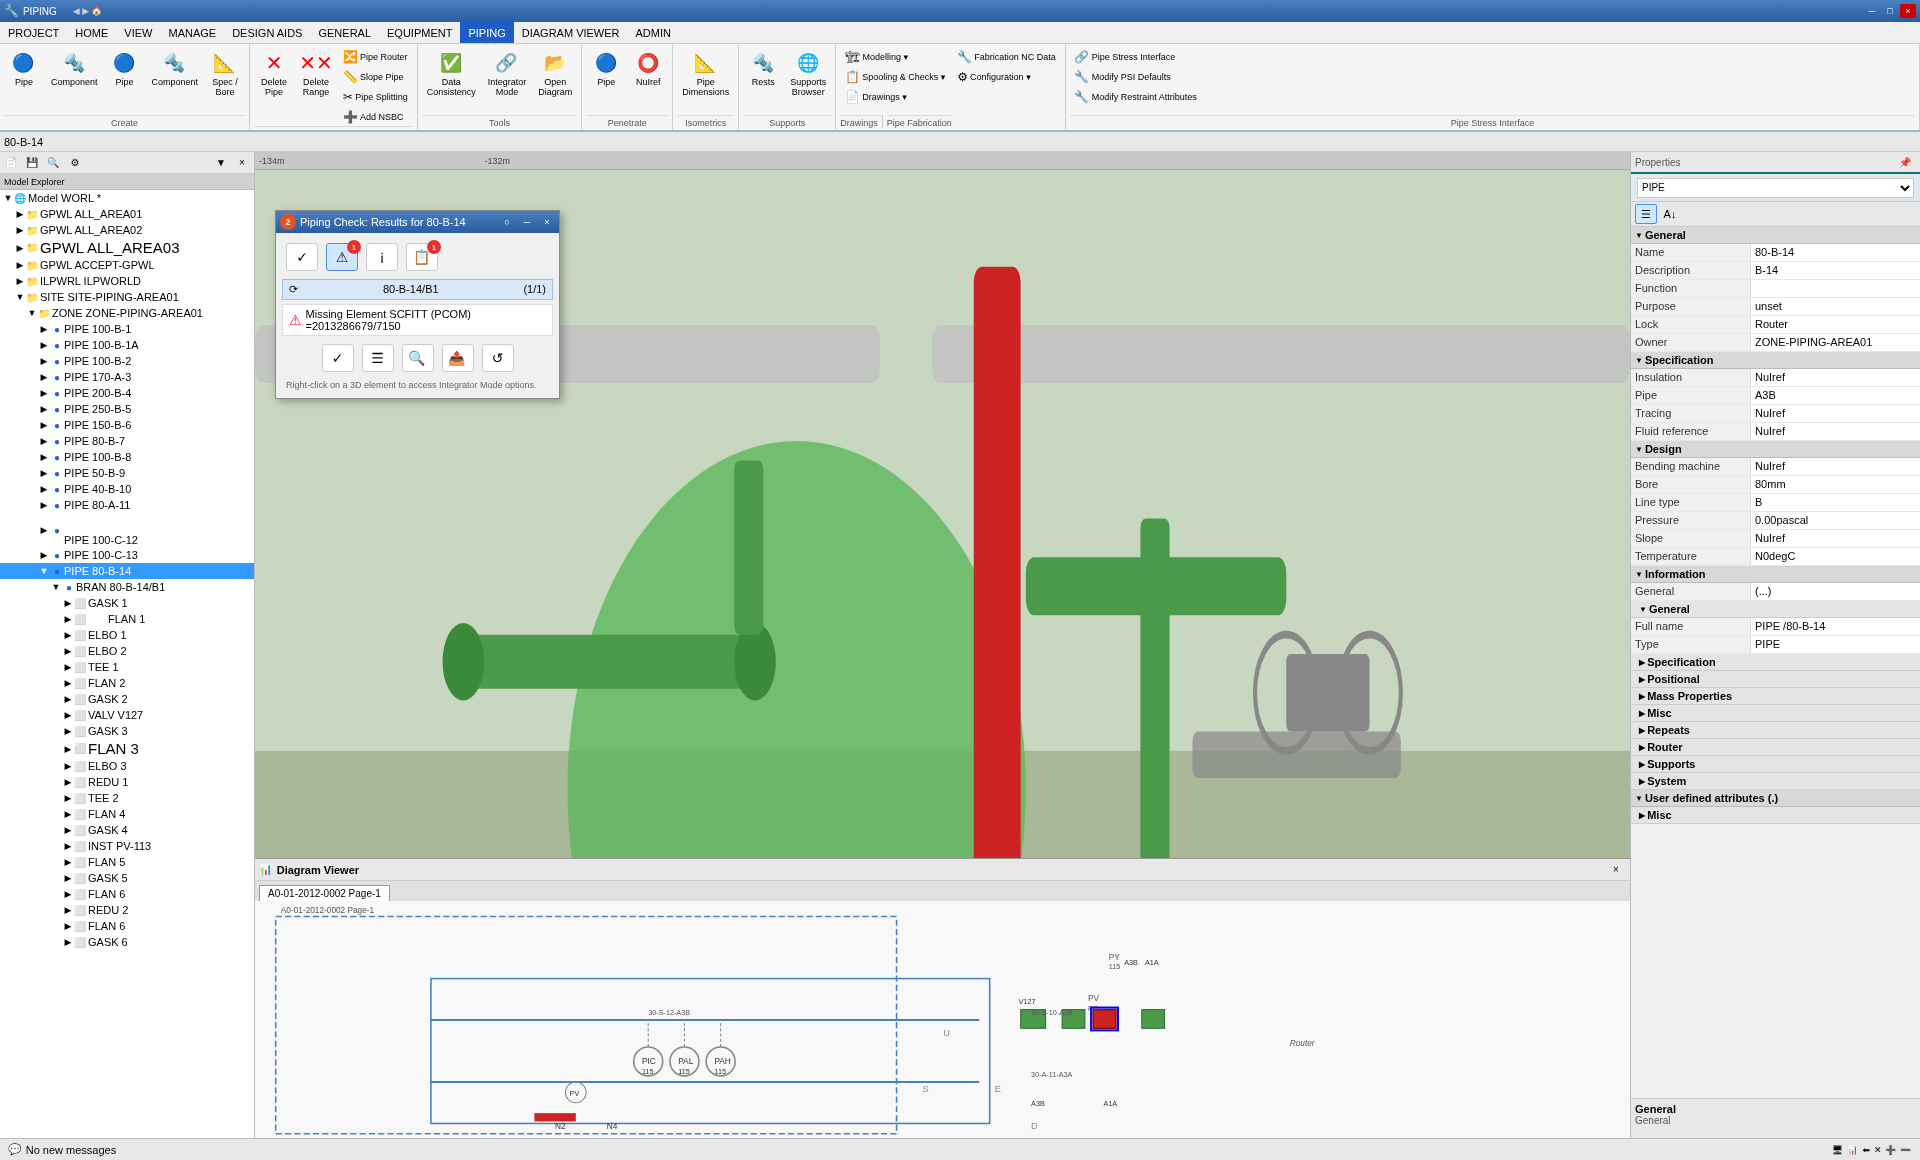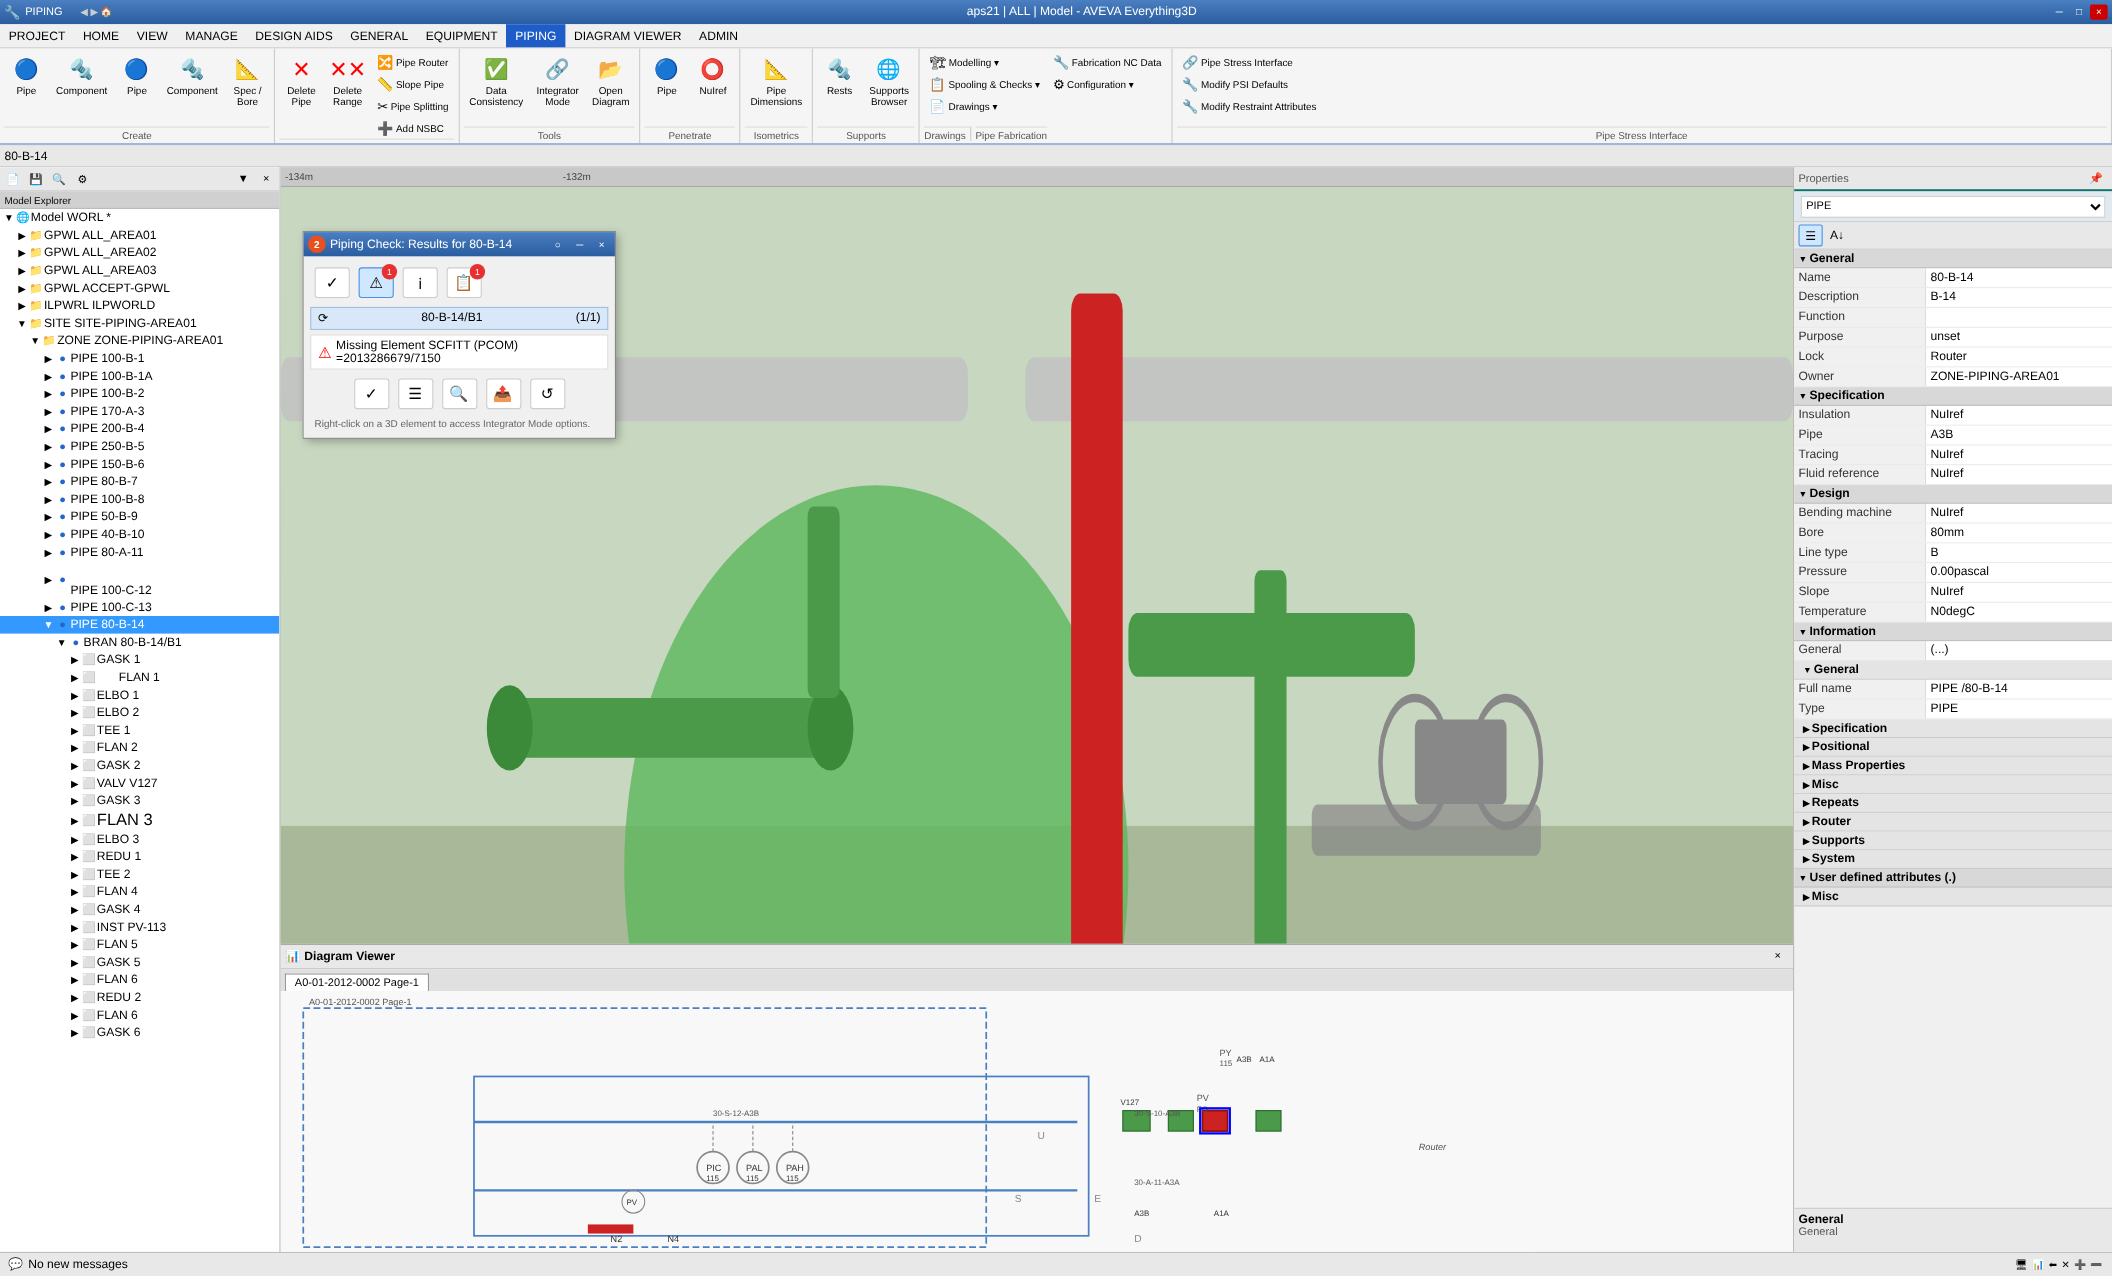--- a/index.html
+++ b/index.html
@@ -40,21 +40,21 @@
     .panel-toolbar-btn { width: 20px; height: 18px; display: flex; align-items: center; justify-content: center; cursor: pointer; border: 1px solid transparent; border-radius: 2px; font-size: 10px; }
     #tree-container { flex: 1; overflow-y: auto; overflow-x: hidden; font-size: 11px; }
     .tree-item { display: flex; align-items: center; padding: 1px 0; cursor: pointer; white-space: nowrap; }
     .tree-item.selected { background: #3399ff; color: white; }
     .tree-toggle { width: 12px; height: 12px; display: flex; align-items: center; justify-content: center; font-size: 9px; flex-shrink: 0; }
     .tree-icon { width: 14px; height: 14px; display: flex; align-items: center; justify-content: center; font-size: 10px; flex-shrink: 0; }
     .tree-label { flex: 1; overflow: hidden; text-overflow: ellipsis; }
 
     
     #viewport-area { flex: 1; background: #d0d8c8; position: relative; overflow: hidden; display: flex; flex-direction: column; }
-    #viewport-ruler-top { height: 18px; background: #c8c8c8; border-bottom: 1px solid #aaa; display: flex; align-items: center; padding: 0 4px; font-size: 9px; color: #333; position: relative; gap: 27px; }
+    #viewport-ruler-top { height: 18px; background: #c8c8c8; border-bottom: 1px solid #aaa; display: flex; align-items: center; padding: 0 4px; font-size: 9px; color: #333; position: relative; }
     #viewport-3d { flex: 1; position: relative; background: #b8c8b0; }
 
     
     .ruler-mark { position: absolute; font-size: 9px; color: #444; }
 
     
     #viewport-3d-bg { position: absolute; inset: 0; background: linear-gradient(180deg, #c5d5c0 0%, #9ab09a 40%, #a8b8a0 100%); }
 
     
     #piping-check-dialog { position: absolute; top: 40px; left: 20px; width: 285px; background: #f0f0f0; border: 1px solid #888; box-shadow: 3px 3px 8px rgba(0,0,0,0.3); z-index: 100; }
@@ -117,21 +117,20 @@
 </head>
 <body>
 
 <div id="titlebar">
   <div id="titlebar-left">
     <span style="font-size:12px;">🔧</span>
     <span style="font-size:10px;">PIPING</span>
     <span style="width:8px;"></span>
     <span style="font-size:9px; color:#ccc;">◀ ▶ 🏠</span>
   </div>
-  <div id="titlebar-title">aps21 | ALL | Model - AVEVA Everything3D</div>
   <div id="titlebar-controls">
     <div class="title-btn">─</div>
     <div class="title-btn">□</div>
     <div class="title-btn title-btn-close">×</div>
   </div>
 </div>
 
 <div id="menubar">
   <div class="menu-item">PROJECT</div>
   <div class="menu-item">HOME</div>
@@ -346,21 +345,21 @@
           <span class="tree-label" style="font-size: 11px;">GPWL ALL_AREA01</span>
         </div>
         <div class="tree-item" style="padding-left: 14px;">
           <span class="tree-toggle">▶</span>
           <span class="tree-icon" style="font-size: 10px;">📁</span>
           <span class="tree-label" style="font-size: 11px;">GPWL ALL_AREA02</span>
         </div>
         <div class="tree-item" style="padding-left: 14px;">
           <span class="tree-toggle">▶</span>
           <span class="tree-icon" style="font-size: 10px;">📁</span>
-          <span class="tree-label" style="font-size: 11px;">GPWL ALL_AREA03</span>
+          <span class="tree-label" style="font-size: 15px;">GPWL ALL_AREA03</span>
         </div>
         <div class="tree-item" style="padding-left: 14px;">
           <span class="tree-toggle">▶</span>
           <span class="tree-icon" style="font-size: 10px;">📁</span>
           <span class="tree-label" style="font-size: 11px;">GPWL ACCEPT-GPWL</span>
         </div>
         <div class="tree-item" style="padding-left: 14px;">
           <span class="tree-toggle">▶</span>
           <span class="tree-icon" style="font-size: 10px;">📁</span>
           <span class="tree-label" style="font-size: 11px;">ILPWRL ILPWORLD</span>

